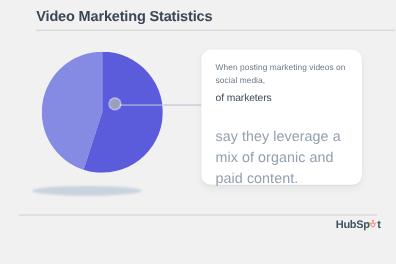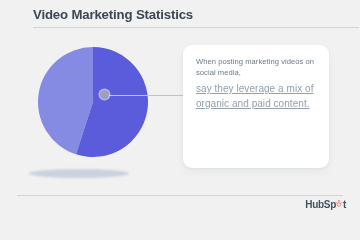--- a/index.html
+++ b/index.html
@@ -130,26 +130,25 @@
     color:#2ec4c4;
   }
   #stat-subject {
     margin-top:5px;
     font-size:9.4px;
     font-weight:400;
     letter-spacing:-0.1px;
     color:#3d4b59;
   }
   #stat-detail {
-    margin-top:4px;
-    font-size:10px;
+    margin-top:20px;
+    font-size:13px;
     line-height:1.48;
     color:#93a0ad;
     letter-spacing:.05px;
-    text-decoration:underline;
   }
 </style>
 </head>
 <body>
 
 <div id="header-area">
   <div id="page-title">Video Marketing Statistics</div>
   <div id="header-rule"></div>
 </div>
 
@@ -167,20 +166,21 @@
   </div>
 
   <div id="callout-connector">
     <div class="conn-line"></div>
     <div id="callout-dot"></div>
   </div>
 </div>
 
 <div id="stat-card">
   <div id="stat-intro">When posting marketing videos on social media,</div>
+  <div id="stat-subject">of marketers</div>
   <div id="stat-detail">say they leverage a mix of organic and paid content.</div>
 </div>
 
 <div id="footer-rule"></div>
 
 <div id="brand-logo">
   <span class="brand-word">HubSp</span>
   <span class="brand-sprocket">
     <svg width="8" height="8" viewBox="0 0 16 16">
       <g fill="none" stroke="#f2765c" stroke-width="1.6">

